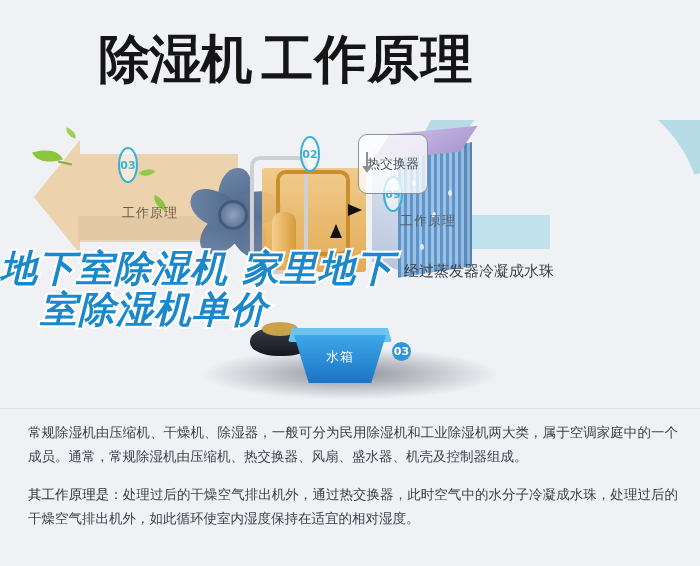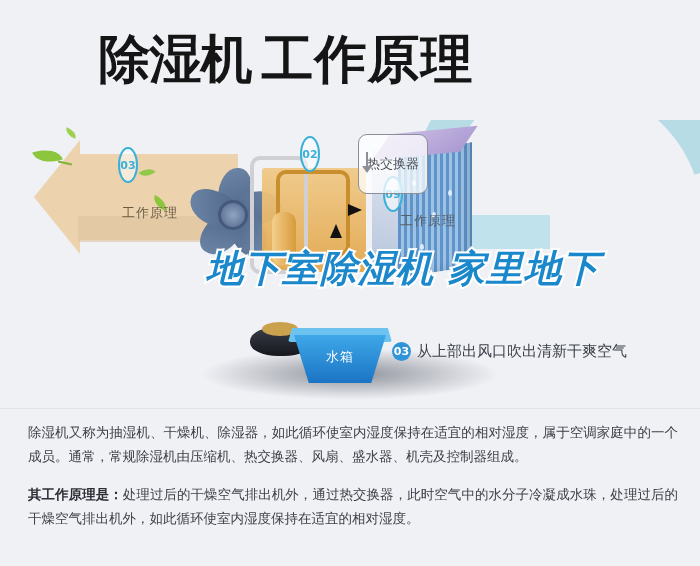--- a/index.html
+++ b/index.html
@@ -205,21 +205,21 @@
   .step-line.s03{ left:392px; top:222px; }
   .step-badge{
     width:19px;height:19px;border-radius:50%;
     background:#2f94d8;color:#fff;font-size:11px;font-weight:700;
     display:flex;align-items:center;justify-content:center;flex:0 0 auto;
   }
 
   
   .overlay{
     position:absolute; left:0; top:248px; width:600px;
-    text-align:right; pointer-events:none;
+    text-align:left; pointer-events:none;
   }
   .overlay-line{
     font-size:37px; font-weight:700; line-height:1.12;
     color:#1b88cb; letter-spacing:1px;
     -webkit-text-stroke:4px #ffffff;
     paint-order:stroke fill;
     font-family:"DejaVu Sans","Liberation Sans",sans-serif;
     font-style:italic;
   }
   .overlay-line.l2{ padding-left:40px; }
@@ -230,21 +230,21 @@
     background:#e2e3e8;
   }
   .body-copy{
     position:absolute; left:28px; top:420px; width:650px;
   }
   .para{
     font-size:13.5px; line-height:24px; color:#3d4049;
     margin-bottom:14px; text-align:justify;
     font-family:"DejaVu Sans","Liberation Sans",sans-serif;
   }
-  .para .lead{ font-weight:700; color:#2b2e36; }
+  .para .lead{ font-weight:400; color:#2b2e36; }
 </style>
 </head>
 <body>
 
 <div class="title-bar">
   <div class="title-text">
     <span class="t-a">除湿机</span><span class="t-b">工作原理</span>
   </div>
 </div>
 
@@ -299,28 +299,31 @@
   <div class="badge n03a">03</div>
   <div class="badge n02">02</div>
   <div class="badge n01">09</div>
 
   <div class="callout">热交换器</div>
   <div class="callout-stem"></div>
 
   <div class="air-label dry">工作原理</div>
   <div class="air-label humid">工作原理</div>
 
+  <div class="step-line s02">
+    <span>经过蒸发器冷凝成水珠</span>
+  </div>
   <div class="step-line s03">
     <span class="step-badge">03</span>
-    <span>从上部出风口吹出清新干爽空气</span>
   </div>
 </div>
 
 <div class="overlay">
   <div class="overlay-line l1">地下室除湿机 家里地下</div>
+  <div class="overlay-line l2">室除湿机单价</div>
 </div>
 
 <div class="divider"></div>
 
 <div class="body-copy">
-  <p class="para">除湿机又称为抽湿机、干燥机、除湿器，如此循环使室内湿度保持在适宜的相对湿度，属于空调家庭中的一个成员。通常，常规除湿机由压缩机、热交换器、风扇、盛水器、机壳及控制器组成。</p>
+  <p class="para">常规除湿机由压缩机、干燥机、除湿器，一般可分为民用除湿机和工业除湿机两大类，属于空调家庭中的一个成员。通常，常规除湿机由压缩机、热交换器、风扇、盛水器、机壳及控制器组成。</p>
   <p class="para"><span class="lead">其工作原理是：</span><span>处理过后的干燥空气排出机外，通过热交换器，此时空气中的水分子冷凝成水珠，处理过后的干燥空气排出机外，如此循环使室内湿度保持在适宜的相对湿度。</span></p>
 </div>
 
 </body></html>

